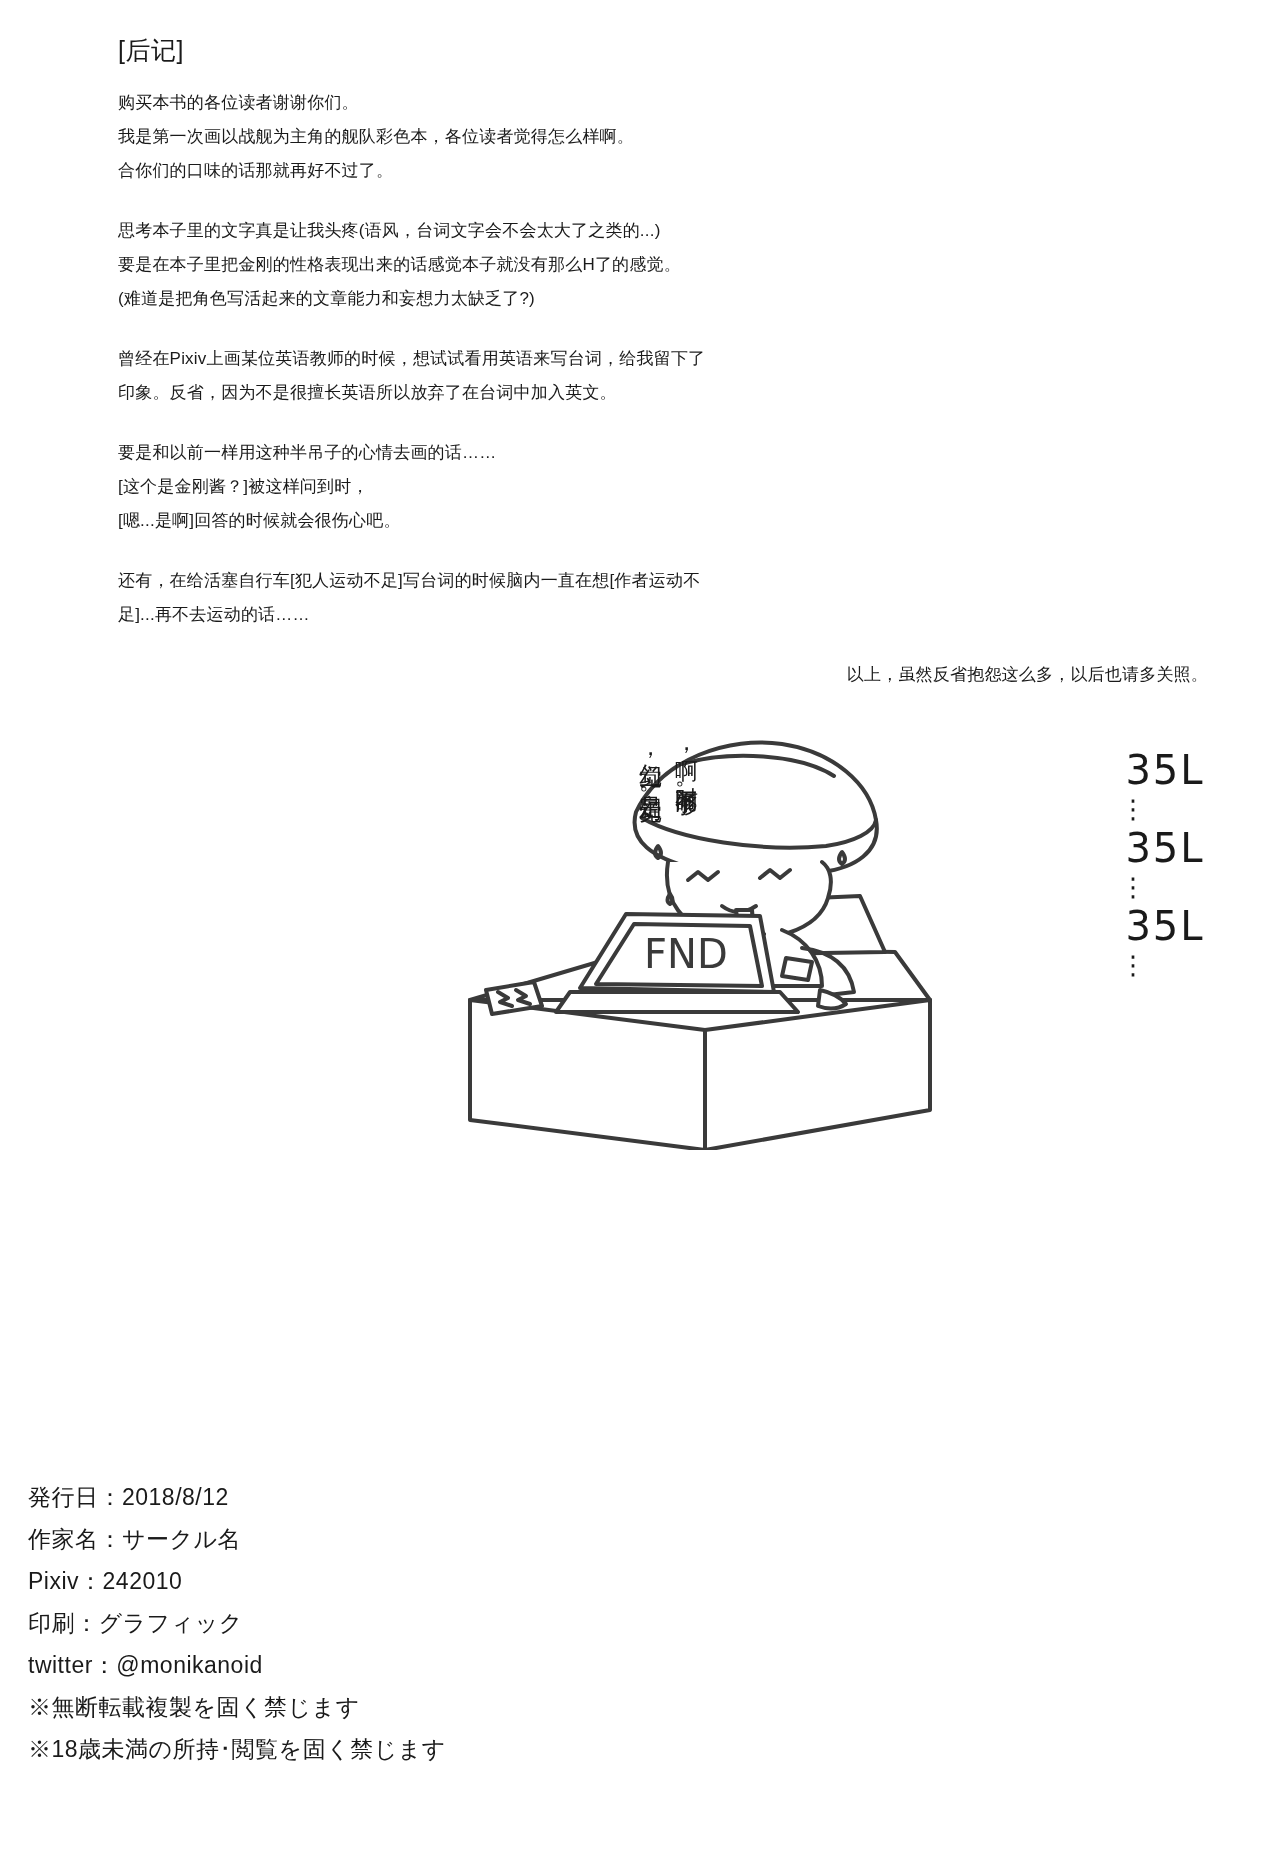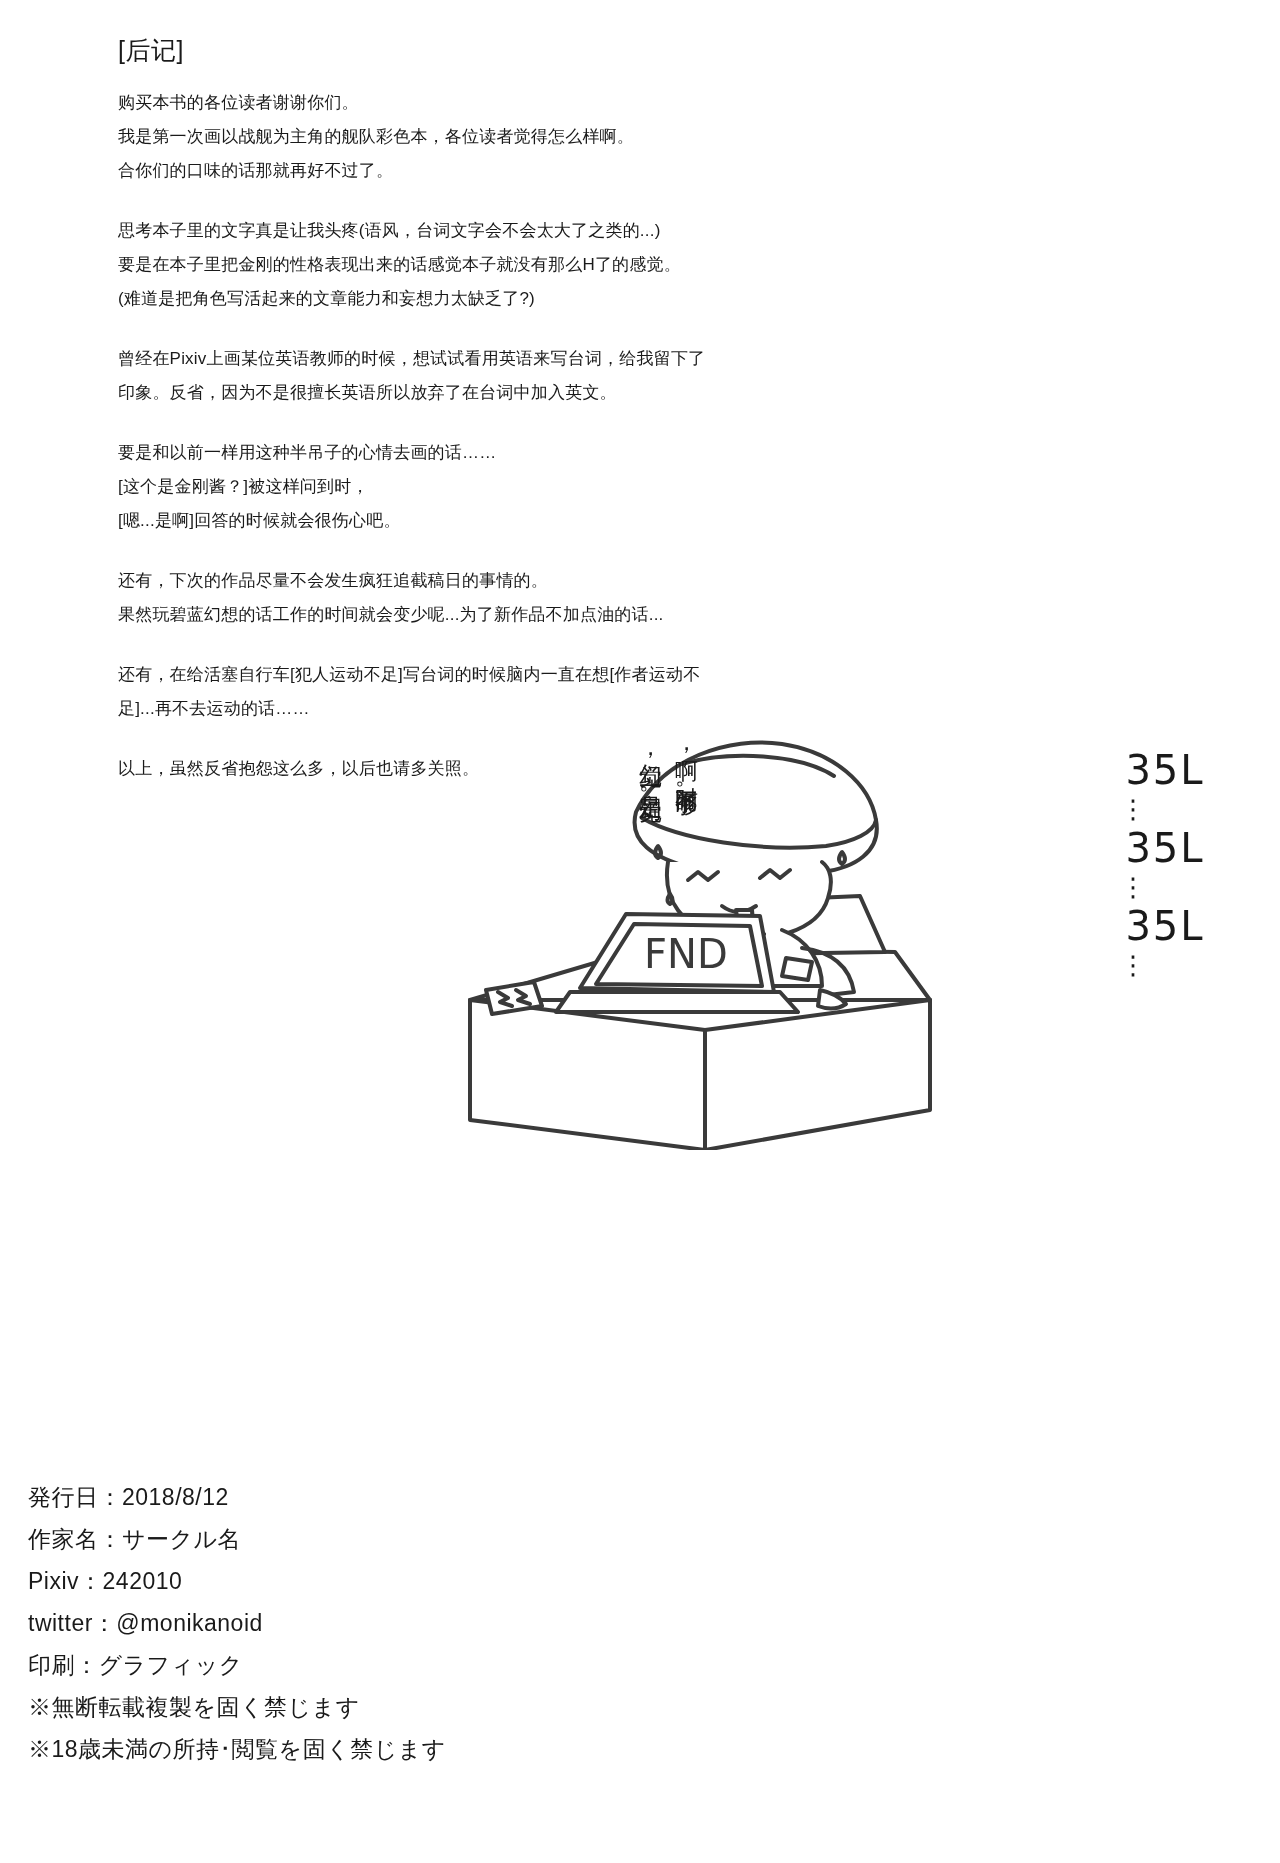--- a/index.html
+++ b/index.html
@@ -31,21 +31,21 @@
     margin-bottom: 16px;
     letter-spacing: 0.5px;
   }
   .para {
     font-size: 17px;
     line-height: 34px;
     margin-bottom: 26px;
     letter-spacing: 0.2px;
     white-space: pre-wrap;
   }
-  .para.last { margin-bottom: 0; }
+  .para.last { margin-bottom: 0; text-align: right; }
 
   
   .illo {
     position: absolute;
     left: 430px;
     top: 700px;
     width: 620px;
     height: 450px;
   }
   .illo svg { display: block; }
@@ -112,22 +112,20 @@
 我是第一次画以战舰为主角的舰队彩色本，各位读者觉得怎么样啊。
 合你们的口味的话那就再好不过了。</div>
     <div class="para">思考本子里的文字真是让我头疼(语风，台词文字会不会太大了之类的...)
 要是在本子里把金刚的性格表现出来的话感觉本子就没有那么H了的感觉。
 (难道是把角色写活起来的文章能力和妄想力太缺乏了?)</div>
     <div class="para">曾经在Pixiv上画某位英语教师的时候，想试试看用英语来写台词，给我留下了
 印象。反省，因为不是很擅长英语所以放弃了在台词中加入英文。</div>
     <div class="para">要是和以前一样用这种半吊子的心情去画的话……
 [这个是金刚酱？]被这样问到时，
 [嗯...是啊]回答的时候就会很伤心吧。</div>
-    <div class="para">还有，下次的作品尽量不会发生疯狂追截稿日的事情的。
-果然玩碧蓝幻想的话工作的时间就会变少呢...为了新作品不加点油的话...</div>
     <div class="para">还有，在给活塞自行车[犯人运动不足]写台词的时候脑内一直在想[作者运动不
 足]...再不去运动的话……</div>
     <div class="para last">以上，虽然反省抱怨这么多，以后也请多关照。</div>
   </div>
 
   <div class="illo">
     <svg width="620" height="450" viewBox="0 0 620 450" xmlns="http://www.w3.org/2000/svg">
       <g fill="none" stroke="#3a3a3a" stroke-width="4" stroke-linecap="round" stroke-linejoin="round">
 
         <path d="M40 300 L215 248 L465 252 L500 300 Z" fill="#ffffff"></path>
@@ -196,19 +194,19 @@
     <div class="mark-row">35L</div>
     <div class="mark-dots">⋮</div>
     <div class="mark-row">35L</div>
     <div class="mark-dots">⋮</div>
   </div>
 
   <div class="colophon">
     <div class="colophon-line">発行日：2018/8/12</div>
     <div class="colophon-line">作家名：サークル名</div>
     <div class="colophon-line">Pixiv：242010</div>
+    <div class="colophon-line">印刷：グラフィック</div>
     <div class="colophon-line">twitter：@monikanoid</div>
-    <div class="colophon-line">印刷：グラフィック</div>
     <div class="colophon-line">※無断転載複製を固く禁じます</div>
     <div class="colophon-line">※18歳未満の所持･閲覧を固く禁じます</div>
   </div>
 
 </div>
 
 </body></html>

